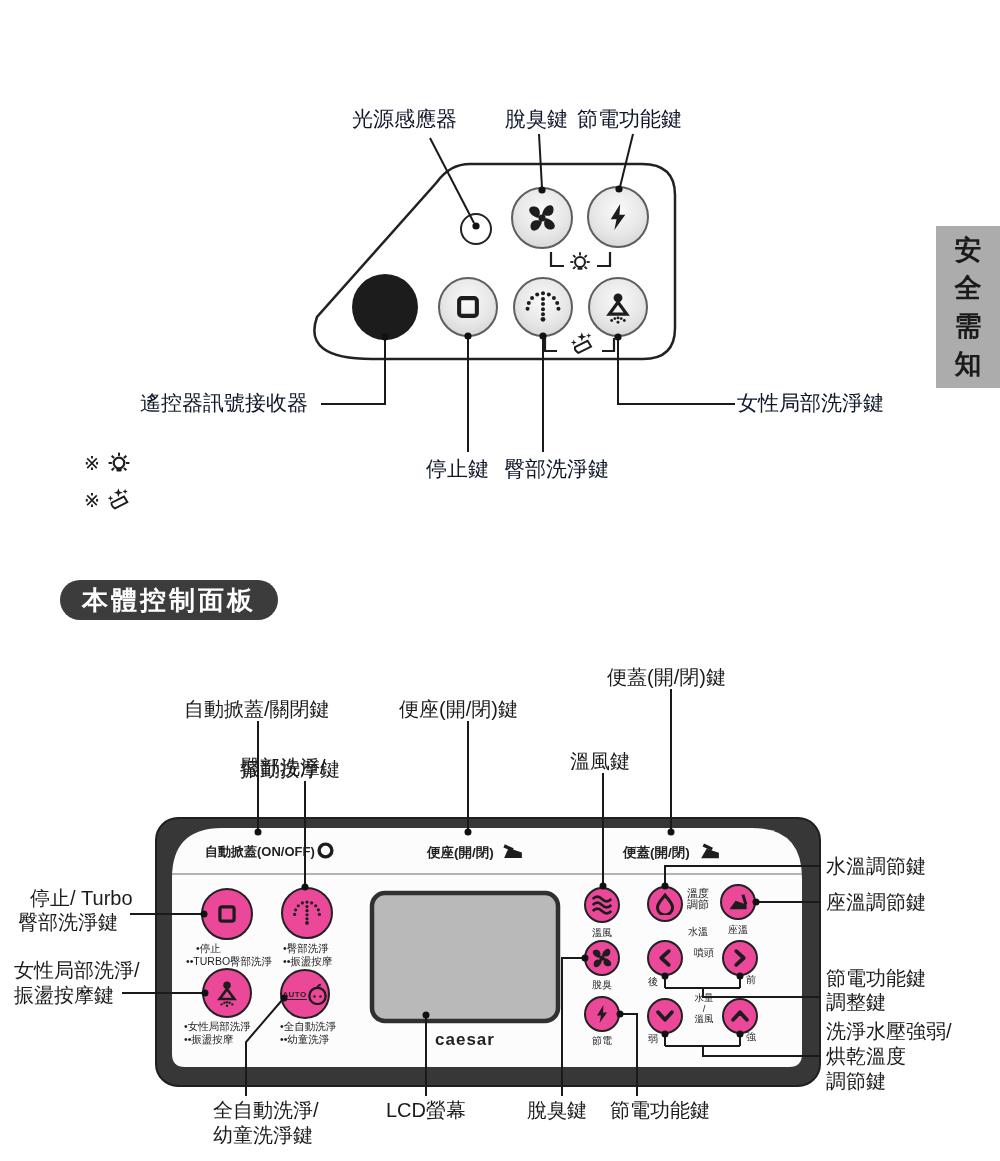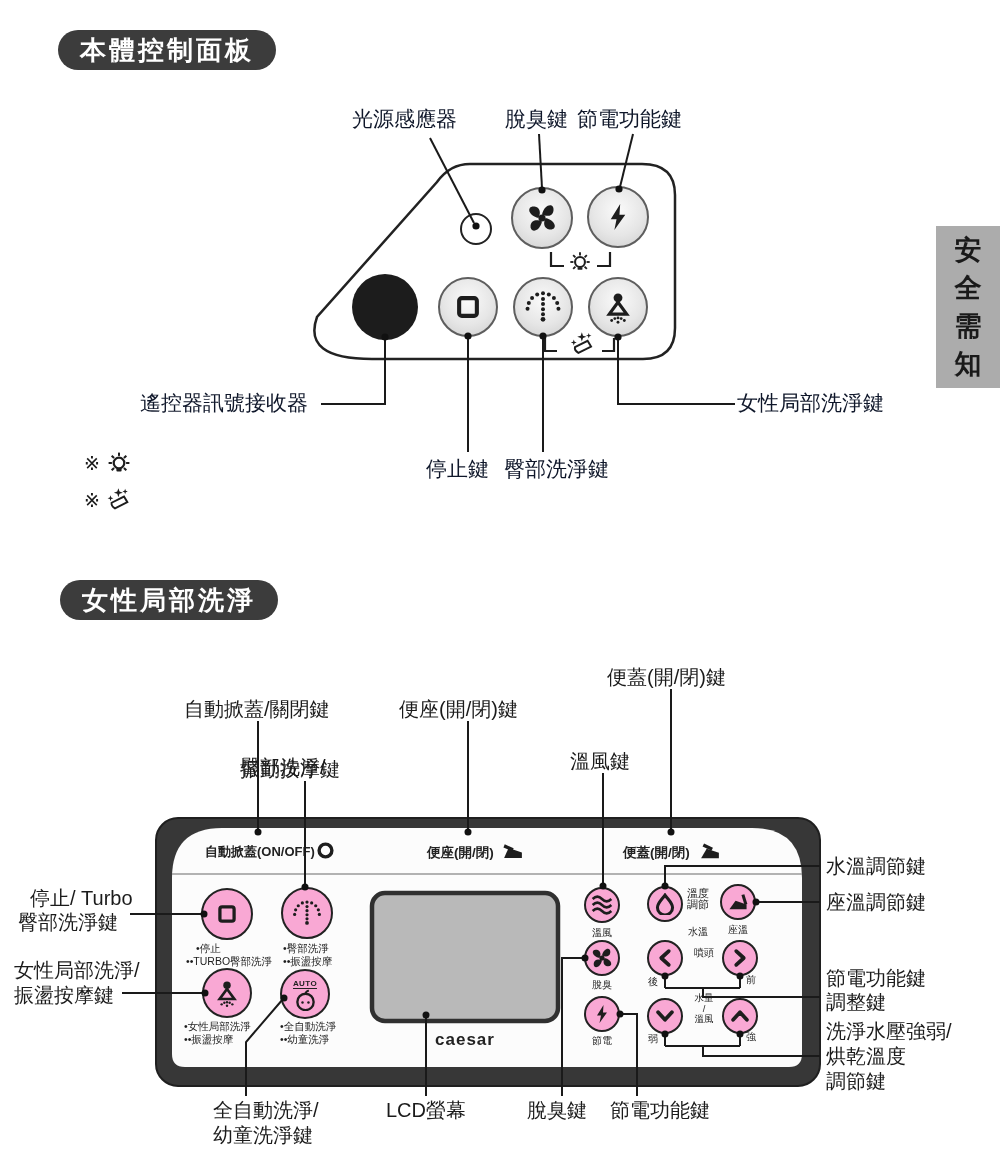--- a/index.html
+++ b/index.html
@@ -11,22 +11,22 @@
          letter-spacing:3px;line-height:38px;padding:1px 22px;border-radius:20px;white-space:nowrap;}
   .cl{position:absolute;font-size:21px;white-space:nowrap;line-height:25px;color:#0f172a;}
   .cr{position:absolute;font-size:20px;white-space:nowrap;line-height:24px;color:#1b1b1b;}
   .hd{position:absolute;font-size:13px;white-space:nowrap;color:#222;font-weight:bold;}
   .sm{position:absolute;font-size:10.5px;white-space:nowrap;color:#1d1d1d;line-height:12px;}
   .tk{position:absolute;font-size:10px;white-space:nowrap;color:#1d1d1d;}
   .ctr{text-align:center;}
   .tbtn{position:absolute;border-radius:50%;border:2px solid #5e5e5e;box-sizing:border-box;
         background:radial-gradient(circle at 50% 38%,#fafafa 0%,#e6e6e6 55%,#cdcdcd 100%);
         display:flex;align-items:center;justify-content:center;}
-  .rbtn{position:absolute;border-radius:50%;border:2px solid #222;box-sizing:border-box;background:#f9a8d4;
-        display:flex;align-items:center;justify-content:center;flex-direction:column;}
+  .rbtn{position:absolute;border-radius:50%;border:2px solid #222;box-sizing:border-box;background:#ec4899;
+        display:flex;align-items:center;justify-content:center;flex-direction:row;}
   .dot-black{position:absolute;border-radius:50%;background:#1c1c1c;}
   .sensor{position:absolute;border-radius:50%;background:#fff;border:2px solid #222;box-sizing:border-box;}
   .auto-word{font-size:8px;font-weight:bold;letter-spacing:.4px;border-bottom:1.5px solid #222;
              line-height:9px;color:#222;margin-top:2px;}
   .note{position:absolute;display:flex;align-items:center;font-size:19px;color:#1b1b1b;white-space:nowrap;}
   .note .mk{margin-right:6px;}
   .note svg{margin-right:5px;}
   .sidetab{position:absolute;left:936px;top:226px;width:64px;height:162px;background:#acacac;
            display:flex;flex-direction:column;align-items:center;justify-content:space-evenly;}
   .sidetab span{font-size:27px;font-weight:bold;color:#1a1a1a;line-height:28px;}
@@ -143,22 +143,21 @@
   <path d="M545,338 L545,351 L557,351 M614,338 L614,351 L602,351" fill="none" stroke="#1d1d1d" stroke-width="2.2"></path>
   <use href="#i-pen" transform="translate(583,346) scale(1.15)"></use>
 
   <rect x="156" y="818" width="664" height="268" rx="22" fill="#373737" stroke="#1f1f1f" stroke-width="2"></rect>
   <path d="M222,828 L752,828 Q802,828 802,878 L802,1054 Q802,1067 789,1067 L185,1067 Q172,1067 172,1054 L172,878 Q172,828 222,828 Z" fill="#fcfcfc"></path>
   <line x1="172" y1="874" x2="802" y2="874" stroke="#9a9a9a" stroke-width="1.5"></line>
 
   <rect x="372" y="893" width="186" height="128" rx="13" fill="#b9b9b9" stroke="#303030" stroke-width="4.5"></rect>
 </svg>
 
-<div class="badge" style="left:58px;top:30px;">本體控制面板</div>
-<div class="badge" style="left:60px;top:580px;">女性局部洗淨</div>
+<div class="badge" style="left:60px;top:580px;">本體控制面板</div>
 
 <div class="sidetab">
   <span>安</span>
   <span>全</span>
   <span>需</span>
   <span>知</span>
 </div>
 
 <div class="cl" style="left:352px;top:106px;">光源感應器</div>
 <div class="cl" style="left:505px;top:106px;">脫臭鍵</div>

